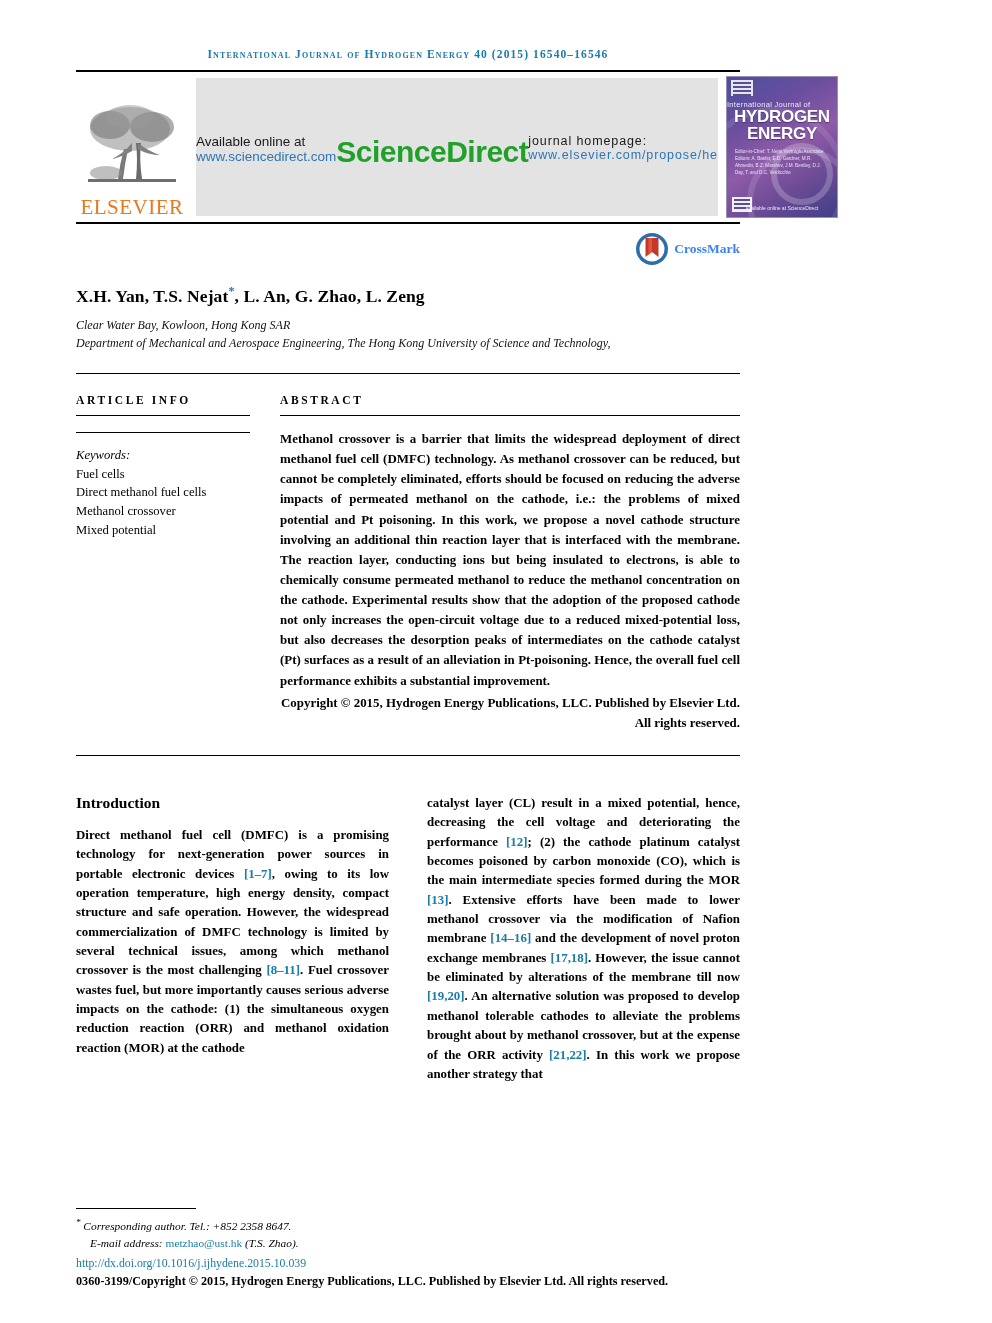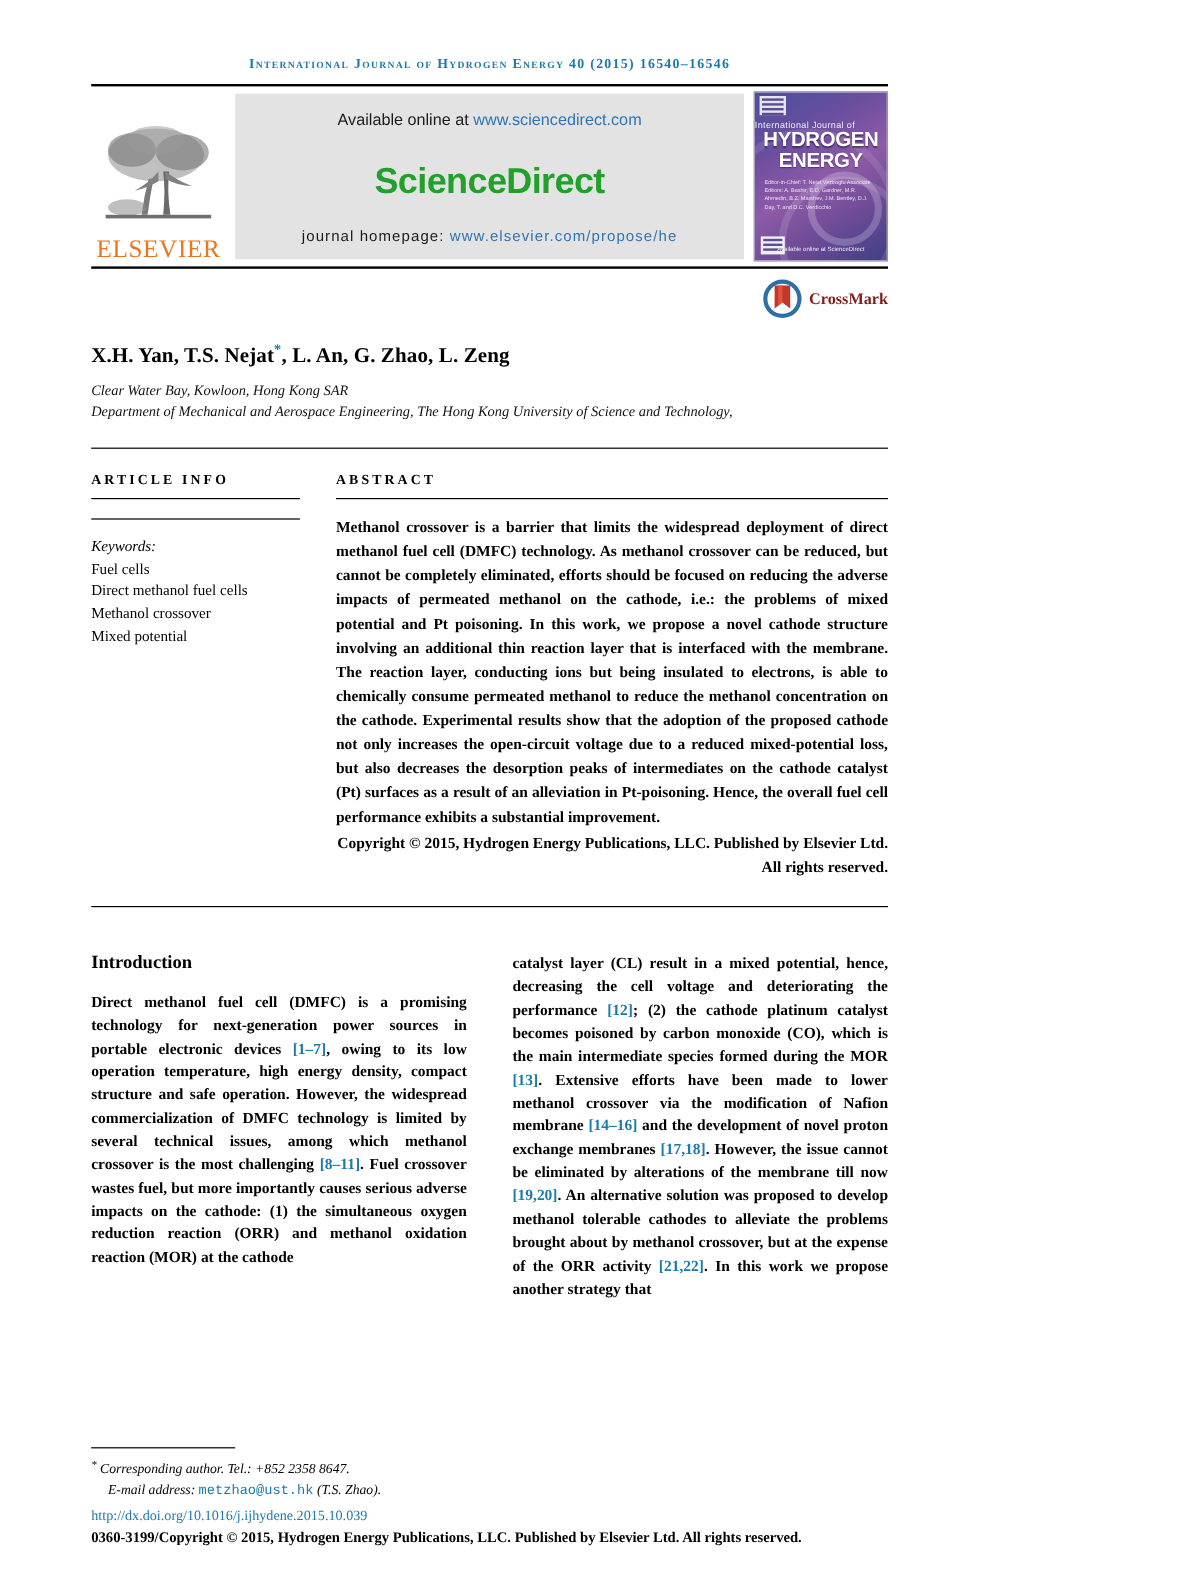--- a/index.html
+++ b/index.html
@@ -56,21 +56,21 @@
     margin-top: 2px;
     font-variant: small-caps;
     font-weight: normal;
   }
 
   .sd-banner {
     flex: 1 1 auto;
     background: #e3e3e3;
     margin: 6px 8px 6px 8px;
     display: flex;
-    flex-direction: column;
+    flex-direction: row;
     justify-content: space-between;
     align-items: center;
     padding: 14px 0 10px 0;
     position: relative;
   }
   .avail {
     font-family: "Liberation Sans", sans-serif;
     font-size: 13.5px;
     color: #1a1a1a;
   }
@@ -155,21 +155,21 @@
     line-height: 1.31;
     max-width: 600px;
     letter-spacing: -0.1px;
   }
   .crossmark {
     position: absolute; right: 0; top: 8px;
     display: flex; align-items: center; gap: 5px;
   }
   .crossmark-text {
     font-family: "Liberation Serif", serif;
-    font-weight: bold; font-size: 13.5px; color: #7f1d1d;
+    font-weight: bold; font-size: 13.5px; color: #3b82f6;
   }
   .authors {
     margin-top: 34px;
     font-size: 17.5px;
     font-weight: bold;
     letter-spacing: 0.1px;
   }
   .authors .star { color: #1a7aa8; font-size: 12px; vertical-align: super; }
   .affil {
     margin-top: 9px;
@@ -222,21 +222,21 @@
     font-size: 12.9px; line-height: 1.5; text-align: justify;
     font-weight: 600;
   }
   .cit { color: #1a7aa8; }
 
   
   .footnote-wrap { position: absolute; left: 76px; bottom: 34px; width: 400px; }
   .fn-rule { border-bottom: 1px solid #000; width: 120px; margin-bottom: 7px; }
   .fn { font-size: 11.4px; line-height: 1.5; font-style: italic; }
   .fn .star { font-size: 9px; vertical-align: super; }
-  .fn a { color: #1a7aa8; text-decoration: none; font-style: normal; font-family: Liberation Mono, monospace; }
+  .fn a { color: #1a7aa8; text-decoration: none; font-style: normal; }
   .doi-line { font-size: 11.8px; color: #1a7aa8; margin-top: 4px; white-space: nowrap; }
   .copy-line { font-size: 12.2px; margin-top: 3px; white-space: nowrap; font-weight: 600; }
 </style>
 </head>
 <body>
 
 <div class="page">
 
   <div class="running-head">International Journal of Hydrogen Energy 40 (2015) 16540–16546</div>
   <div class="rule-top"></div>

